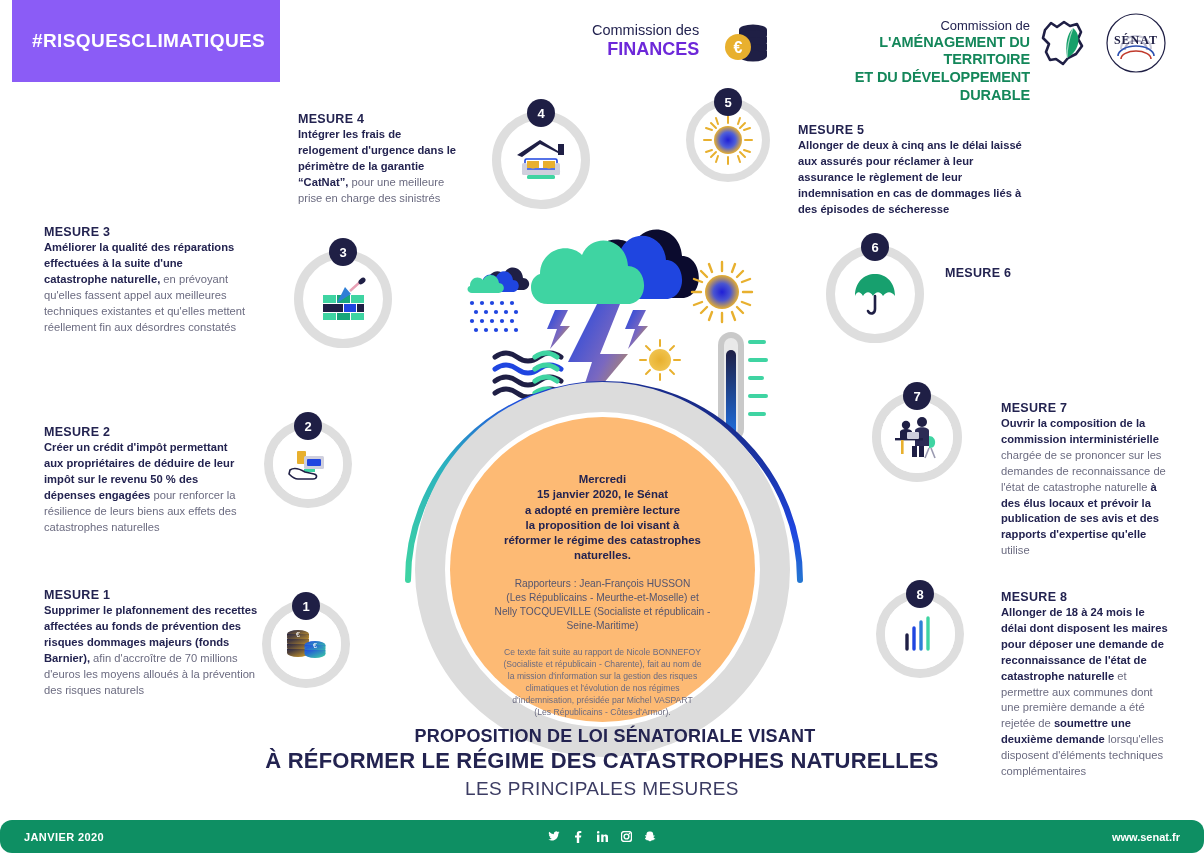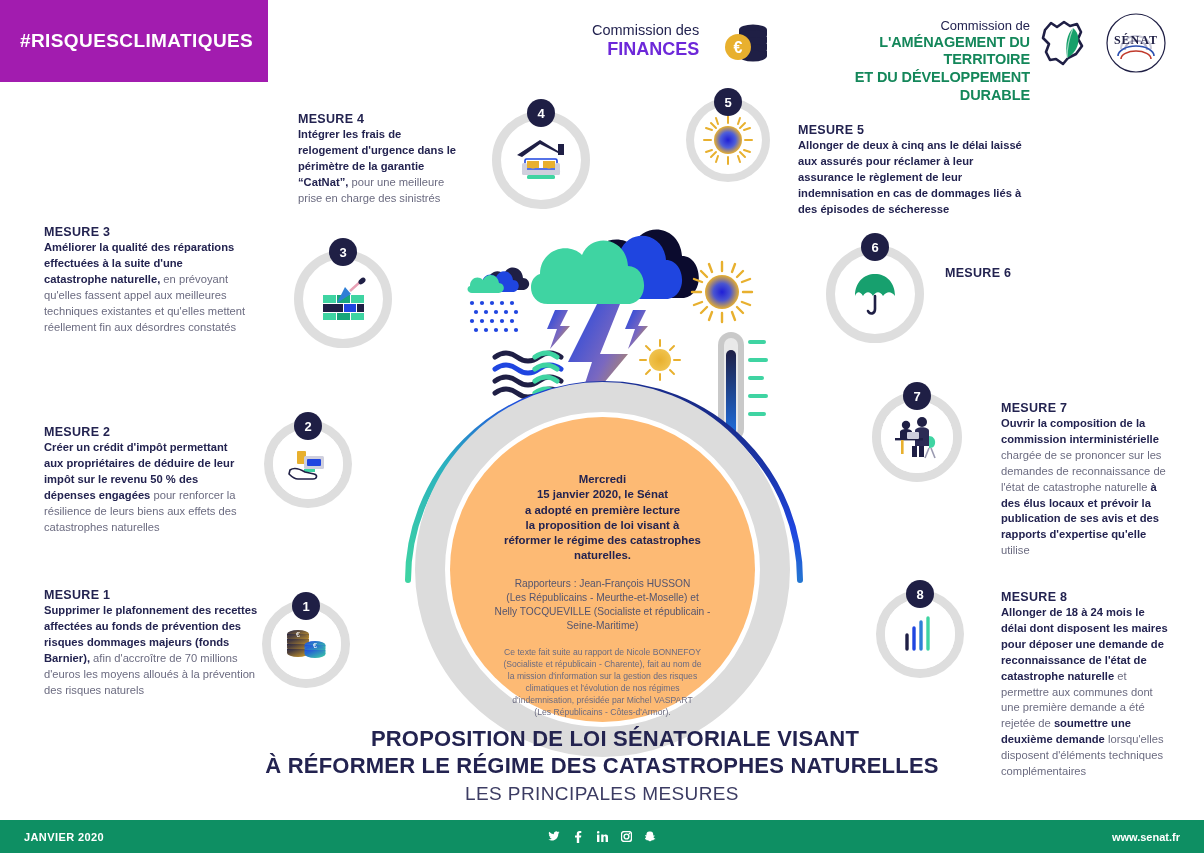--- a/index.html
+++ b/index.html
@@ -9,22 +9,22 @@
     font-family: "Liberation Sans", sans-serif;
     color: #232350;
     overflow: hidden;
     position: relative;
   }
   .page { position: relative; width: 1204px; height: 853px; }
 
   
   .header { position: absolute; left: 0; top: 0; width: 1204px; height: 82px; }
   .hashtag-block {
-    position: absolute; left: 0; top: 0; width: 268px; height: 82px;
-    background: #a21caf; display: flex; align-items: center; padding-left: 20px;
+    position: absolute; left: 12px; top: 0; width: 268px; height: 82px;
+    background: #8b5cf6; display: flex; align-items: center; padding-left: 20px;
   }
   .hashtag-text {
     color: #ffffff; font-size: 19px; font-weight: bold; letter-spacing: .4px;
   }
   .commission-finances {
     position: absolute; left: 592px; top: 22px; text-align: right;
   }
   .cf-line1 { font-size: 14.5px; color: #232350; line-height: 1.15; }
   .cf-line2 { font-size: 18px; font-weight: bold; color: #6d28d9; line-height: 1.15; }
   .coins-logo { position: absolute; left: 723px; top: 22px; }
@@ -79,28 +79,28 @@
     border-radius: 50%; background: #fdba74;
     display: flex; flex-direction: column; align-items: center;
     padding: 55px 26px 0 26px; text-align: center;
   }
   .c-head { font-size: 11.4px; font-weight: bold; color: #232350; line-height: 1.34; }
   .c-rapporteurs { font-size: 10.2px; color: #55556e; line-height: 1.38; margin-top: 13px; }
   .c-note { font-size: 8.6px; color: #6b6b80; line-height: 1.40; margin-top: 13px; }
 
   
   .bottom-title { position: absolute; left: 0; top: 726px; width: 1204px; text-align: center; }
-  .bt-l1 { font-size: 22px; font-weight: bold; color: #232350; letter-spacing: .2px; line-height: 1.22; padding-left: 26px; }
+  .bt-l1 { font-size: 18px; font-weight: bold; color: #232350; letter-spacing: .2px; line-height: 1.22; padding-left: 26px; }
   .bt-l2 { font-size: 22px; font-weight: bold; color: #232350; letter-spacing: .2px; line-height: 1.22; }
   .bt-l3 { font-size: 19px; color: #3c3c63; letter-spacing: .4px; line-height: 1.3; margin-top: 2px; }
 
   
   .footer {
     position: absolute; left: 0; top: 820px; width: 1204px; height: 33px;
-    background: #0e8f63; display: flex; align-items: center;
+    background: #0e8f63; display: flex; align-items: center; border-radius: 12px;
   }
   .footer-date { position: absolute; left: 24px; color: #ffffff; font-size: 11px; font-weight: bold; letter-spacing: .4px; }
   .footer-social { position: absolute; left: 0; width: 1204px; display: flex; justify-content: center; gap: 11px; }
   .soc { width: 13px; height: 13px; display: inline-flex; align-items: center; justify-content: center; color: #ffffff; }
   .footer-url { position: absolute; right: 24px; color: #ffffff; font-size: 11px; font-weight: bold; }
 </style>
 </head>
 <body>
 
 <div class="page">

